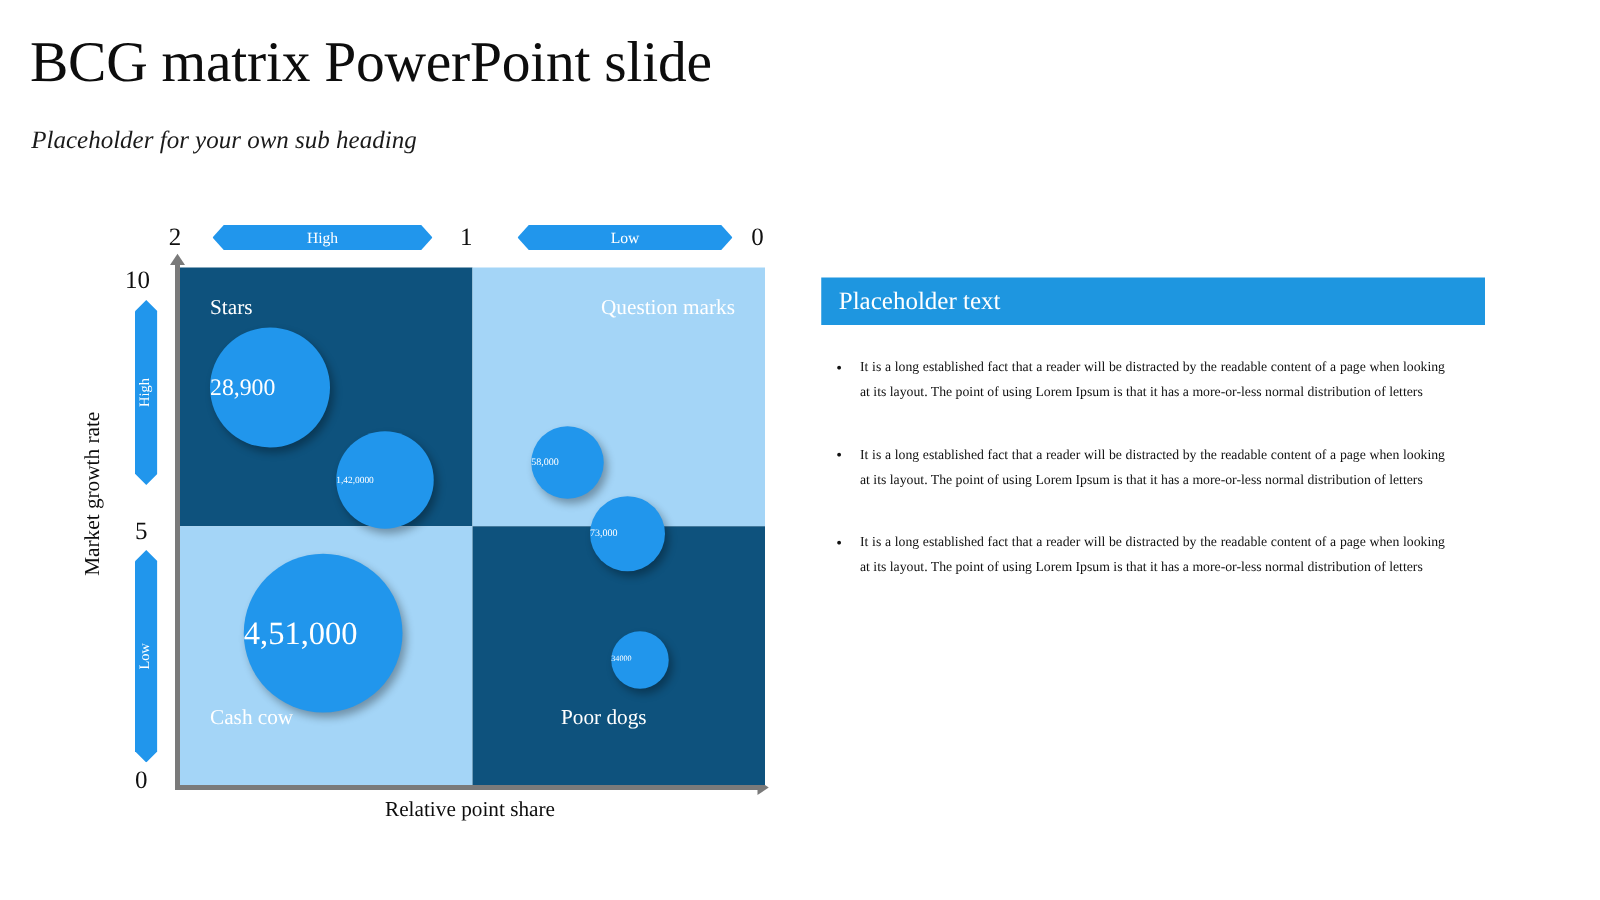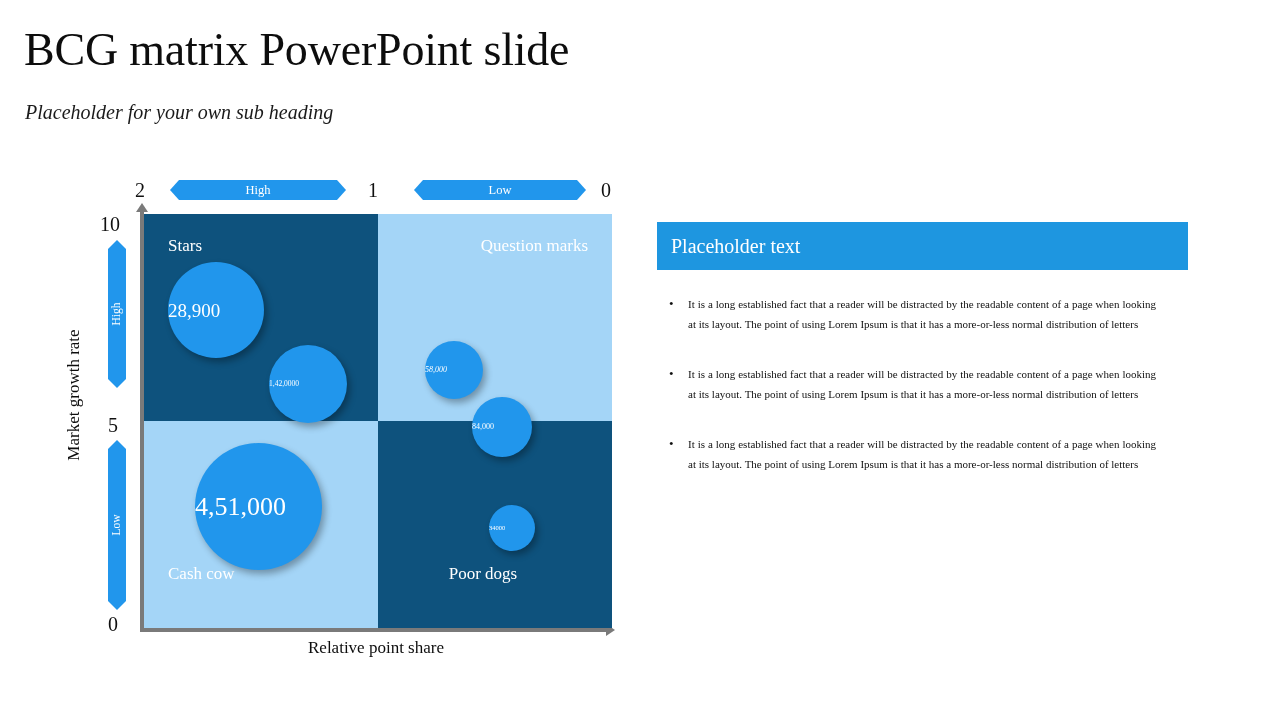--- a/index.html
+++ b/index.html
@@ -211,39 +211,39 @@
     justify-content: flex-start;
     color: #ffffff;
     box-sizing: border-box;
   }
   .bubble span { line-height: 1; white-space: nowrap; }
 
   #bubble-stars-1   { left: 24px;  top: 48px;  width: 96px;  height: 96px; }
   #bubble-stars-1 span { font-size: 19px; }
   #bubble-stars-2   { left: 125px; top: 131px; width: 78px;  height: 78px; }
   #bubble-stars-2 span { font-size: 7.5px; }
-  #bubble-question-1{ left: 281px; top: 127px; width: 58px;  height: 58px; font-style: italic; }
+  #bubble-question-1{ left: 281px; top: 127px; width: 58px;  height: 58px; }
   #bubble-question-1 span { font-size: 8px; }
   #bubble-question-2{ left: 328px; top: 183px; width: 60px;  height: 60px; }
   #bubble-question-2 span { font-size: 8px; }
   #bubble-cashcow-1 { left: 51px;  top: 229px; width: 127px; height: 127px; }
   #bubble-cashcow-1 span { font-size: 26px; }
   #bubble-poordogs-1{ left: 345px; top: 291px; width: 46px;  height: 46px; }
   #bubble-poordogs-1 span { font-size: 6.5px; }
 
   
   #right-panel {
     position: absolute;
     left: 657px;
     top: 222px;
     width: 531px;
   }
   #panel-header {
     width: 531px;
-    height: 48px;
+    height: 38px;
     background: #1e96e0;
     display: flex;
     align-items: center;
     box-sizing: border-box;
     padding-left: 14px;
   }
   #panel-header span {
     font-size: 20px;
     color: #ffffff;
     line-height: 1;
@@ -328,21 +328,21 @@
     <div class="bubble" id="bubble-stars-1">
       <span>28,900</span>
     </div>
     <div class="bubble" id="bubble-stars-2">
       <span>1,42,0000</span>
     </div>
     <div class="bubble" id="bubble-question-1">
       <span>58,000</span>
     </div>
     <div class="bubble" id="bubble-question-2">
-      <span>84,000</span>
+      <span>73,000</span>
     </div>
     <div class="bubble" id="bubble-cashcow-1">
       <span>4,51,000</span>
     </div>
     <div class="bubble" id="bubble-poordogs-1">
       <span>34000</span>
     </div>
   </div>
 </div>
 

